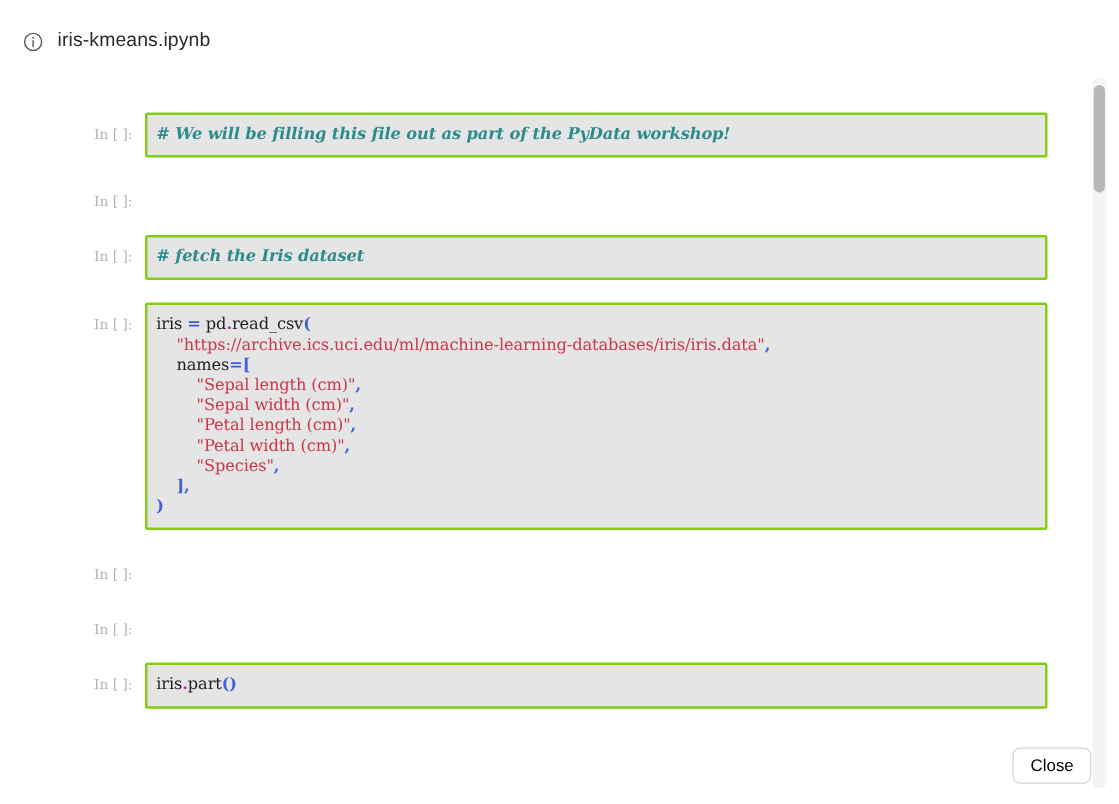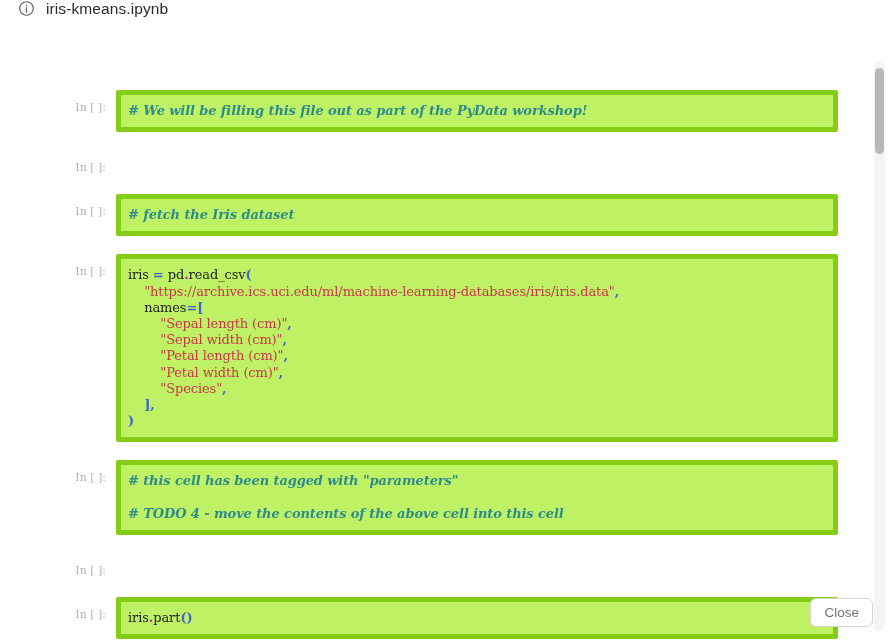--- a/index.html
+++ b/index.html
@@ -14,20 +14,21 @@
     overflow: hidden;
     position: relative;
   }
 
   
   .header {
     height: 67px;
     box-sizing: border-box;
     border-bottom: 1px solid #e6e6e6;
     display: flex;
+    align-items: center;
     padding-left: 18px;
     background: #ffffff;
   }
   .info-icon {
     width: 17px;
     height: 17px;
     flex: 0 0 auto;
     display: block;
     color: #5b5b5b;
   }
@@ -69,22 +70,22 @@
     font-size: 11px;
     color: #b3b3b3;
     line-height: 16px;
     padding-top: 10px;
     white-space: pre;
     user-select: none;
   }
   .input-area {
     width: 722px;
     box-sizing: border-box;
-    background: #bef264;
-    border: 5px solid #84cc16;
+    background: #e5e5e5;
+    border: 2px solid #84cc16;
     border-radius: 2px;
     padding: 8px 6px 8px 7px;
     font-family: "DejaVu Serif", "Liberation Serif", serif;
   }
   .code {
     margin: 0;
     font-family: "DejaVu Serif", "Liberation Serif", serif;
     font-size: 13px;
     line-height: 16.2px;
     color: #1f1f1f;
@@ -126,21 +127,21 @@
     right: 22px;
     bottom: 16px;
     min-width: 58px;
     height: 29px;
     box-sizing: border-box;
     background: #ffffff;
     border: 1px solid #d4d4d4;
     border-radius: 6px;
     font-family: "Liberation Sans", sans-serif;
     font-size: 13.5px;
-    color: #737373;
+    color: #000000;
     padding: 0 13px;
     cursor: pointer;
     display: flex;
     align-items: center;
     justify-content: center;
   }
 </style>
 </head>
 <body>
 
@@ -184,25 +185,20 @@
         </span><span class="tok-string">"Sepal width (cm)"</span><span class="tok-punc">,</span><span class="tok-plain">
         </span><span class="tok-string">"Petal length (cm)"</span><span class="tok-punc">,</span><span class="tok-plain">
         </span><span class="tok-string">"Petal width (cm)"</span><span class="tok-punc">,</span><span class="tok-plain">
         </span><span class="tok-string">"Species"</span><span class="tok-punc">,</span><span class="tok-plain">
     </span><span class="tok-punc">],</span><span class="tok-plain">
 </span><span class="tok-punc">)</span></pre>
         </div>
       </div>
       <div class="cell">
         <div class="prompt">In [ ]:</div>
-        <div class="input-area">
-          <pre class="code"><span class="tok-comment"># this cell has been tagged with "parameters"</span><span class="tok-plain">
-
-</span><span class="tok-comment"># TODO 4 - move the contents of the above cell into this cell</span></pre>
-        </div>
       </div>
       <div class="cell">
         <div class="prompt">In [ ]:</div>
       </div>
       <div class="cell">
         <div class="prompt">In [ ]:</div>
         <div class="input-area">
           <pre class="code"><span class="tok-plain">iris</span><span class="tok-dot">.</span><span class="tok-plain">part</span><span class="tok-punc">()</span></pre>
         </div>
       </div>

